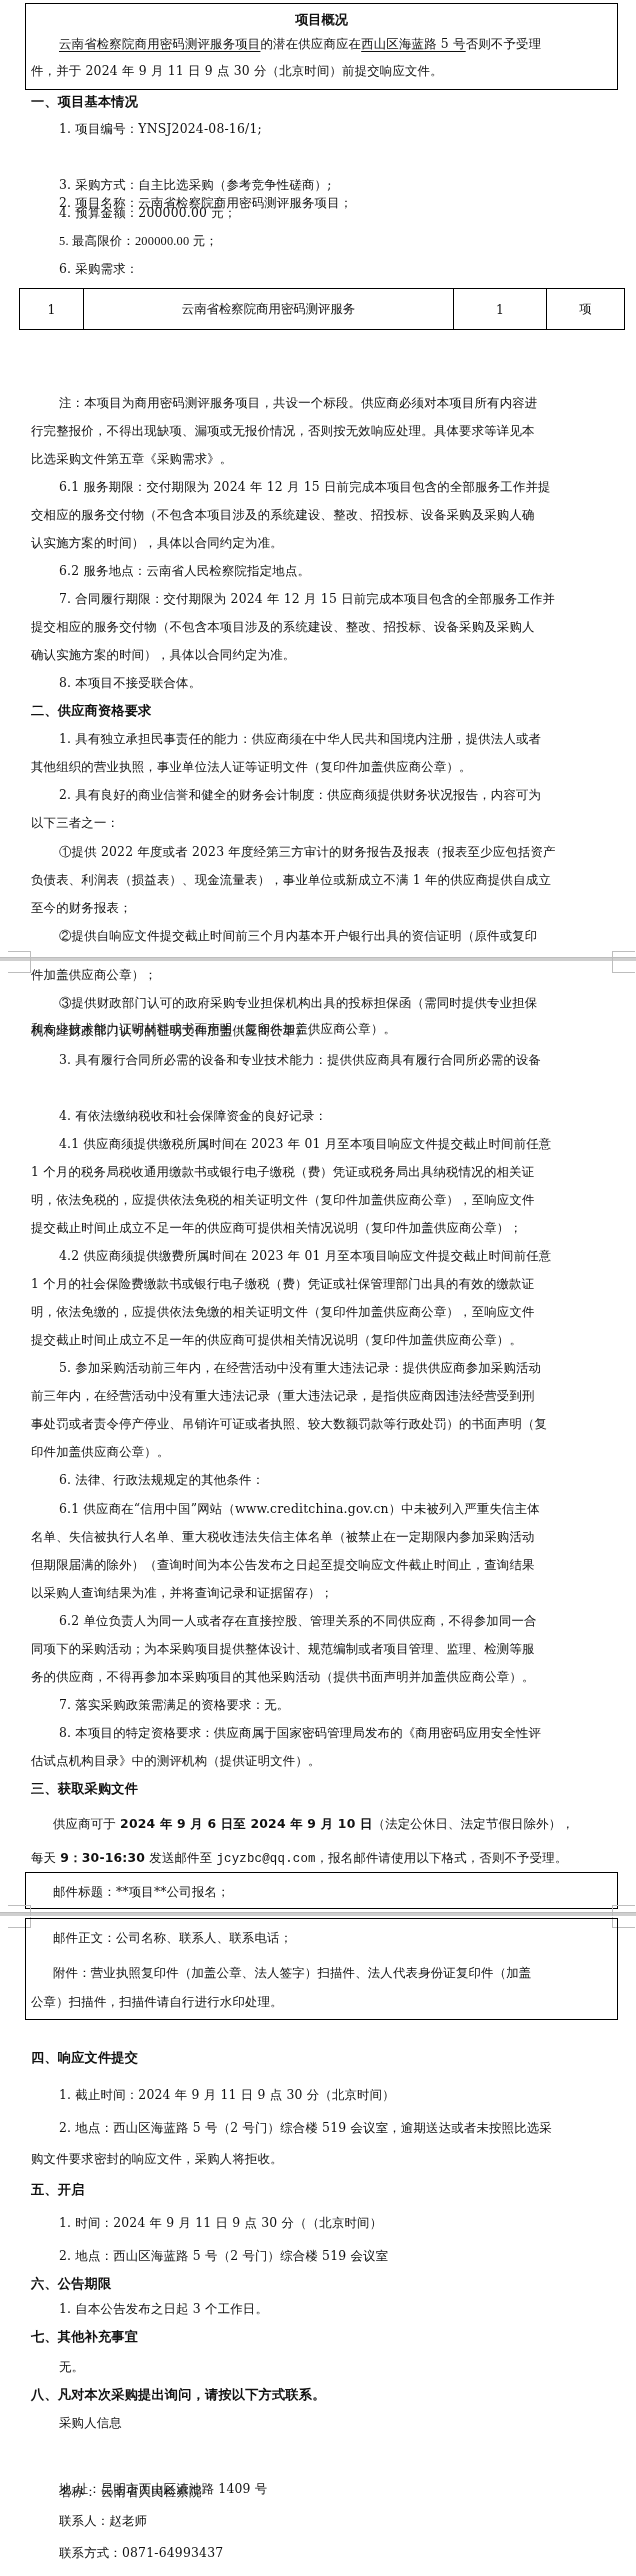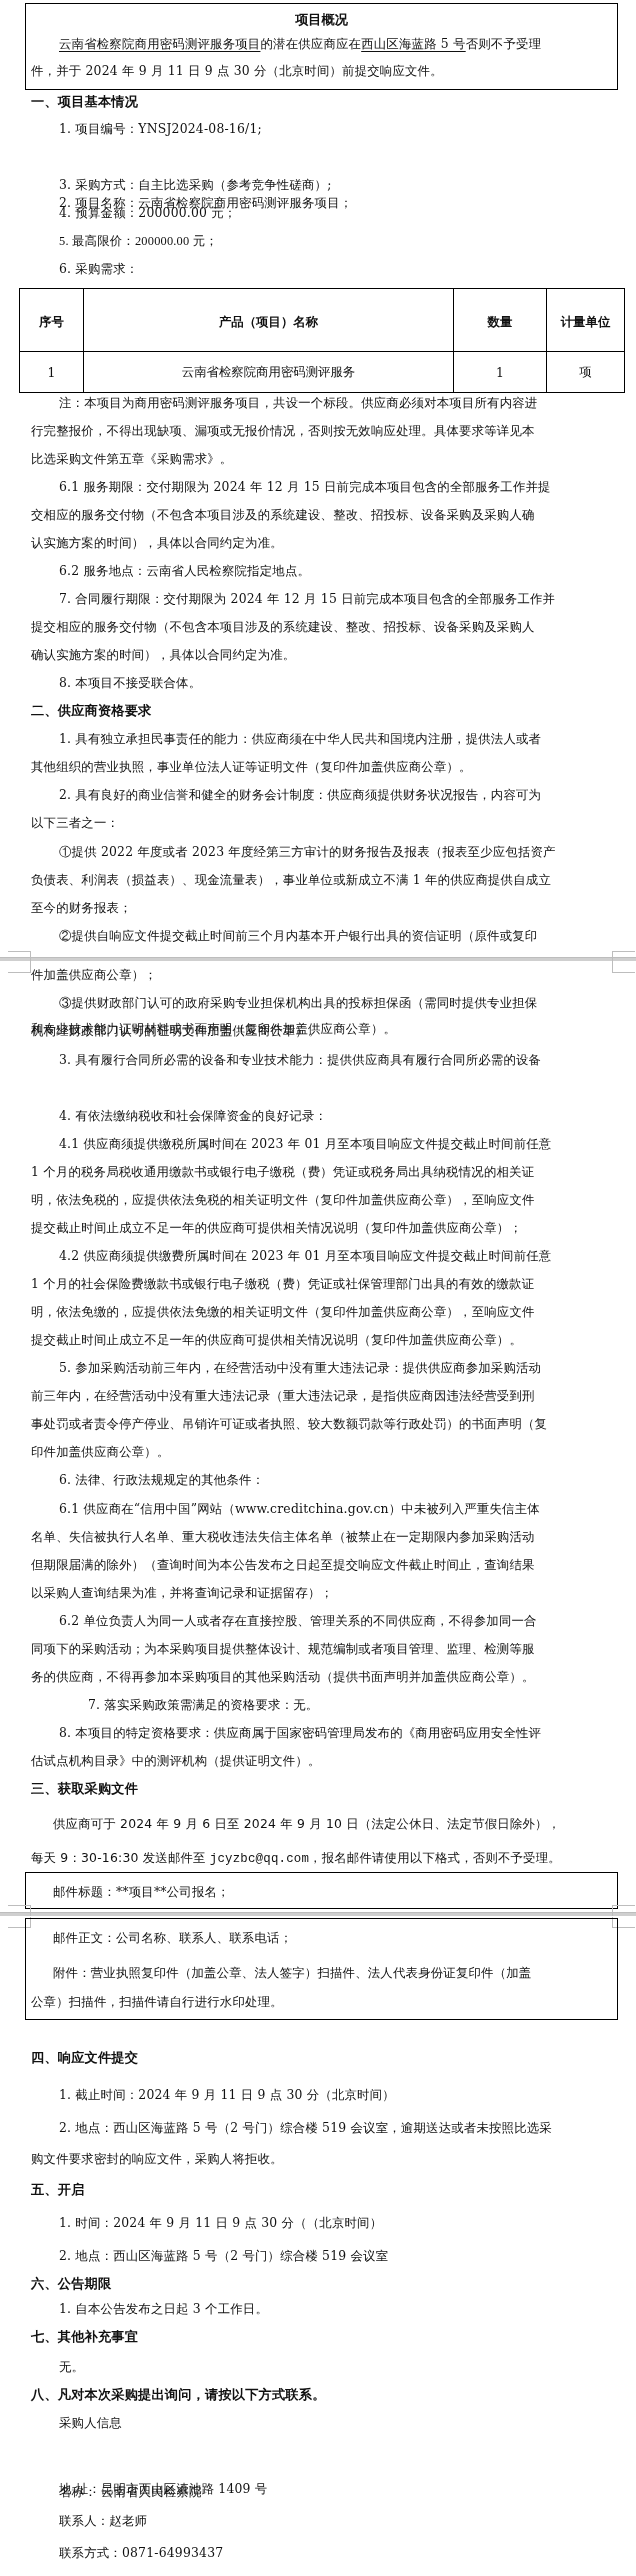--- a/index.html
+++ b/index.html
@@ -9,21 +9,21 @@
     position: relative;
     overflow: hidden;
     font-family: "DejaVu Serif", "Liberation Serif", serif;
     color: #111;
     font-size: 12.4px;
   }
   .line { position: absolute; left: 31px; white-space: nowrap; font-size: 12.4px; line-height: 16.5px; letter-spacing: 0.2px; }
   .ind { left: 59px; }
   .h1 { font-weight: bold; font-size: 13.2px; }
   .u { text-decoration: underline; text-underline-offset: 2.5px; }
-  .bold { font-weight: normal; font-family: "DejaVu Sans", "Liberation Sans", sans-serif; }
+  .bold { font-weight: bold; font-family: "DejaVu Sans", "Liberation Sans", sans-serif; }
   .mono { font-family: "Liberation Mono", "DejaVu Sans Mono", monospace; }
 
   .summary-box {
     position: absolute; left: 25px; top: 3.3px; width: 593px; height: 87px;
     border: 1.2px solid #000; box-sizing: border-box;
   }
   .summary-title { position: absolute; left: 0; width: 100%; top: 6.6px; text-align: center; font-weight: bold; font-size: 13.2px; }
 
   .req-table {
     position: absolute; left: 19px; top: 288px; width: 606px;
@@ -68,26 +68,20 @@
 <div class="line ind" style="top:261px;">6. 采购需求：</div>
 
 <table class="req-table">
   <colgroup>
     <col style="width:64px">
       <col style="width:370px">
       <col style="width:93px">
       <col style="width:78px">
   </colgroup>
   <tbody>
-      <tr class="hdr">
-    <td>序号</td>
-    <td>产品（项目）名称</td>
-    <td>数量</td>
-    <td>计量单位</td>
-  </tr>
   <tr class="row">
     <td>1</td>
     <td>云南省检察院商用密码测评服务</td>
     <td>1</td>
     <td>项</td>
   </tr>
 </tbody>
   </table>
 
 <div class="line ind" style="top:395px;">注：本项目为商用密码测评服务项目，共设一个标段。供应商必须对本项目所有内容进</div>
@@ -138,21 +132,21 @@
 <div class="line" style="top:1416px;">事处罚或者责令停产停业、吊销许可证或者执照、较大数额罚款等行政处罚）的书面声明（复</div>
 <div class="line" style="top:1444px;">印件加盖供应商公章）。</div>
 <div class="line ind" style="top:1472px;">6. 法律、行政法规规定的其他条件：</div>
 <div class="line ind" style="top:1501px;">6.1 供应商在“信用中国”网站（www.creditchina.gov.cn）中未被列入严重失信主体</div>
 <div class="line" style="top:1529px;">名单、失信被执行人名单、重大税收违法失信主体名单（被禁止在一定期限内参加采购活动</div>
 <div class="line" style="top:1557px;">但期限届满的除外）（查询时间为本公告发布之日起至提交响应文件截止时间止，查询结果</div>
 <div class="line" style="top:1585px;">以采购人查询结果为准，并将查询记录和证据留存）；</div>
 <div class="line ind" style="top:1613px;">6.2 单位负责人为同一人或者存在直接控股、管理关系的不同供应商，不得参加同一合</div>
 <div class="line" style="top:1641px;">同项下的采购活动；为本采购项目提供整体设计、规范编制或者项目管理、监理、检测等服</div>
 <div class="line" style="top:1669px;">务的供应商，不得再参加本采购项目的其他采购活动（提供书面声明并加盖供应商公章）。</div>
-<div class="line ind" style="top:1697px;margin-left:29px;">7. 落实采购政策需满足的资格要求：无。</div>
+<div class="line ind" style="top:1697px;">7. 落实采购政策需满足的资格要求：无。</div>
 <div class="line ind" style="top:1725px;">8. 本项目的特定资格要求：供应商属于国家密码管理局发布的《商用密码应用安全性评</div>
 <div class="line" style="top:1753px;">估试点机构目录》中的测评机构（提供证明文件）。</div>
 
 <div class="line h1" style="top:1781px;">三、获取采购文件</div>
 <div class="line" style="left:53px; top:1816px;">
   <span>供应商可于 </span><span class="bold">2024 年 9 月 6 日至 2024 年 9 月 10 日</span><span>（法定公休日、法定节假日除外），</span>
 </div>
 <div class="line" style="top:1850px;">
   <span>每天 </span><span class="bold">9：30-16:30</span><span> 发送邮件至 </span><span class="mono">jcyzbc@qq.com</span><span>，报名邮件请使用以下格式，否则不予受理。</span>
 </div>

